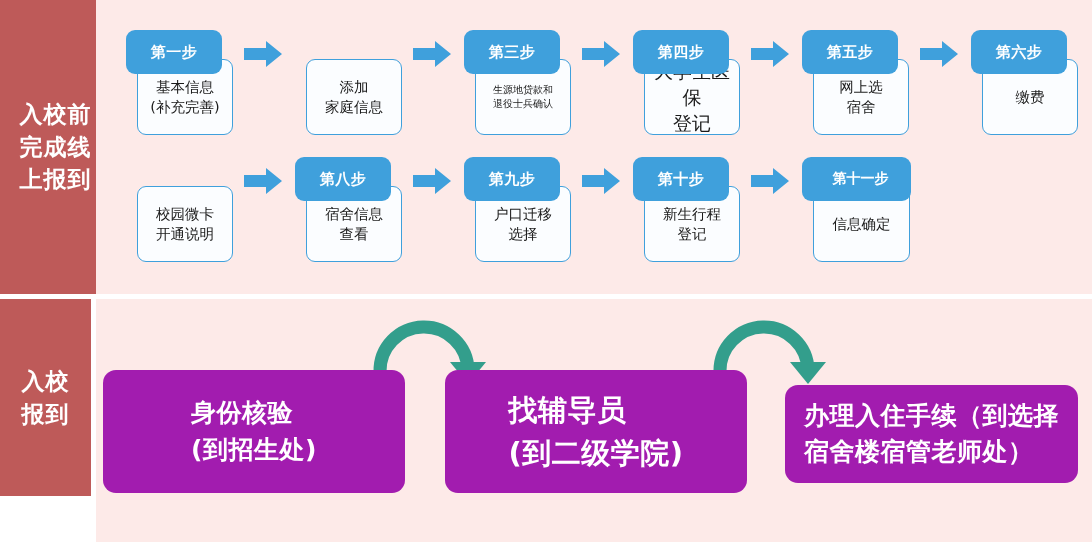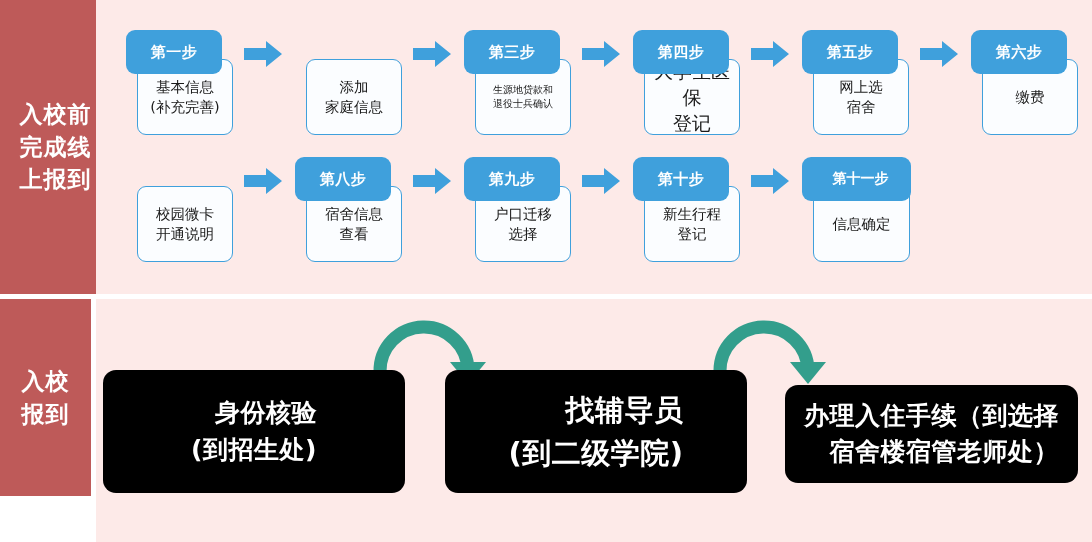--- a/index.html
+++ b/index.html
@@ -117,28 +117,28 @@
   .block-arrow {
     position: absolute;
     width: 38px;
     height: 26px;
   }
   .block-arrow svg { display: block; }
 
   
   .green-box {
     position: absolute;
-    background: #000000;
+    background: #a21caf;
     border-radius: 13px;
     color: #ffffff;
     font-weight: bold;
     display: flex;
     align-items: center;
     justify-content: center;
-    text-align: right;
+    text-align: left;
     line-height: 1.45;
     white-space: pre-line;
     font-family: "DejaVu Sans", "Liberation Sans", sans-serif;
     letter-spacing: 0.5px;
   }
 
   
   .arc-arrow {
     position: absolute;
     width: 110px;

